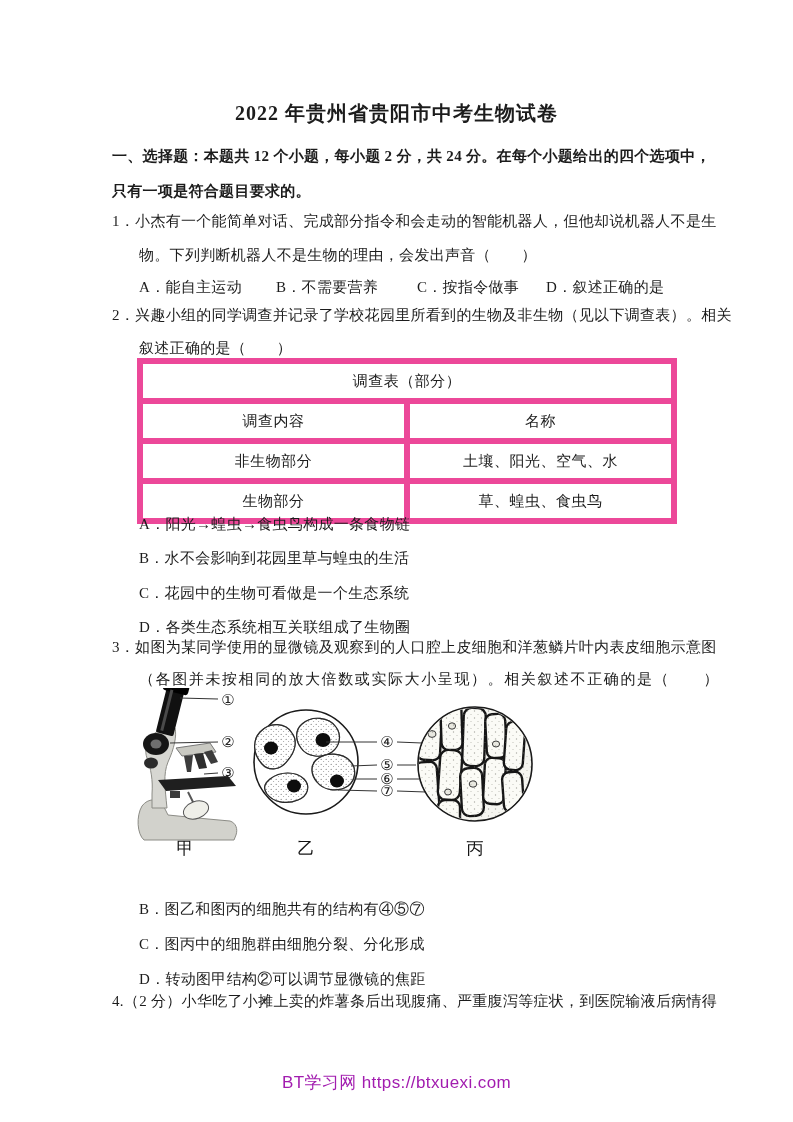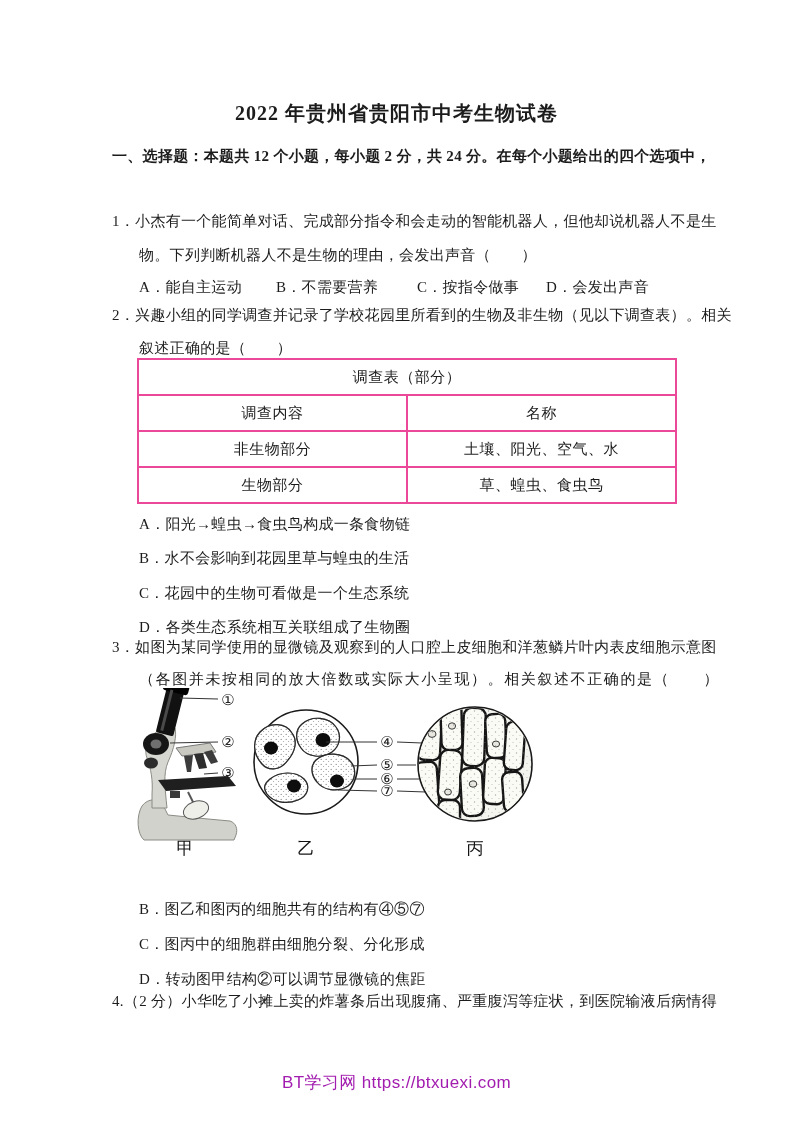--- a/index.html
+++ b/index.html
@@ -12,46 +12,47 @@
     font-size:20px;font-weight:bold;letter-spacing:1px;
   }
   .tl{position:absolute;font-size:15px;white-space:nowrap;letter-spacing:.3px;line-height:20px;}
   .b{font-weight:bold;}
   .sp{letter-spacing:1.6px;}
   table.survey{
     position:absolute;left:137px;top:358px;width:540px;
     border-collapse:collapse;table-layout:fixed;
   }
   table.survey td{
-    border:2px solid #ec4899;height:34px;text-align:center;vertical-align:middle;
+    border:6px solid #ec4899;height:34px;text-align:center;vertical-align:middle;
     font-size:15px;letter-spacing:.5px;padding:0;
   }
   .fig{position:absolute;left:130px;top:688px;}
   .footer{
     position:absolute;left:0;top:1071px;width:100%;text-align:center;
     font-family:"Liberation Sans","DejaVu Sans",sans-serif;
     font-size:17px;color:#a21caf;letter-spacing:.4px;
   }
   svg text{font-family:"Liberation Serif","DejaVu Serif",serif;}
 </style>
 </head>
 <body>
 
 <div class="page">
 
   <div class="title">2022 年贵州省贵阳市中考生物试卷</div>
 
   <div class="tl b" style="left:112px;top:146px">一、选择题：本题共 12 个小题，每小题 2 分，共 24 分。在每个小题给出的四个选项中，</div>
+  <div class="tl b" style="left:112px;top:181px">只有一项是符合题目要求的。</div>
 
   <div class="tl" style="left:112px;top:211px">1．小杰有一个能简单对话、完成部分指令和会走动的智能机器人，但他却说机器人不是生</div>
   <div class="tl" style="left:139px;top:245px">物。下列判断机器人不是生物的理由，会发出声音（　　）</div>
   <div class="tl" style="left:139px;top:277px">A．能自主运动</div>
   <div class="tl" style="left:276px;top:277px">B．不需要营养</div>
   <div class="tl" style="left:417px;top:277px">C．按指令做事</div>
-  <div class="tl" style="left:546px;top:277px">D．会发出声音</div>
+  <div class="tl" style="left:546px;top:277px">D．叙述正确的是</div>
 
   <div class="tl" style="left:112px;top:305px">2．兴趣小组的同学调查并记录了学校花园里所看到的生物及非生物（见以下调查表）。相关</div>
   <div class="tl" style="left:139px;top:338px">叙述正确的是（　　）</div>
 
   <table class="survey">
     <tbody>
         <tr>
       <td colspan="2">调查表（部分）</td>
     </tr>
     <tr>

